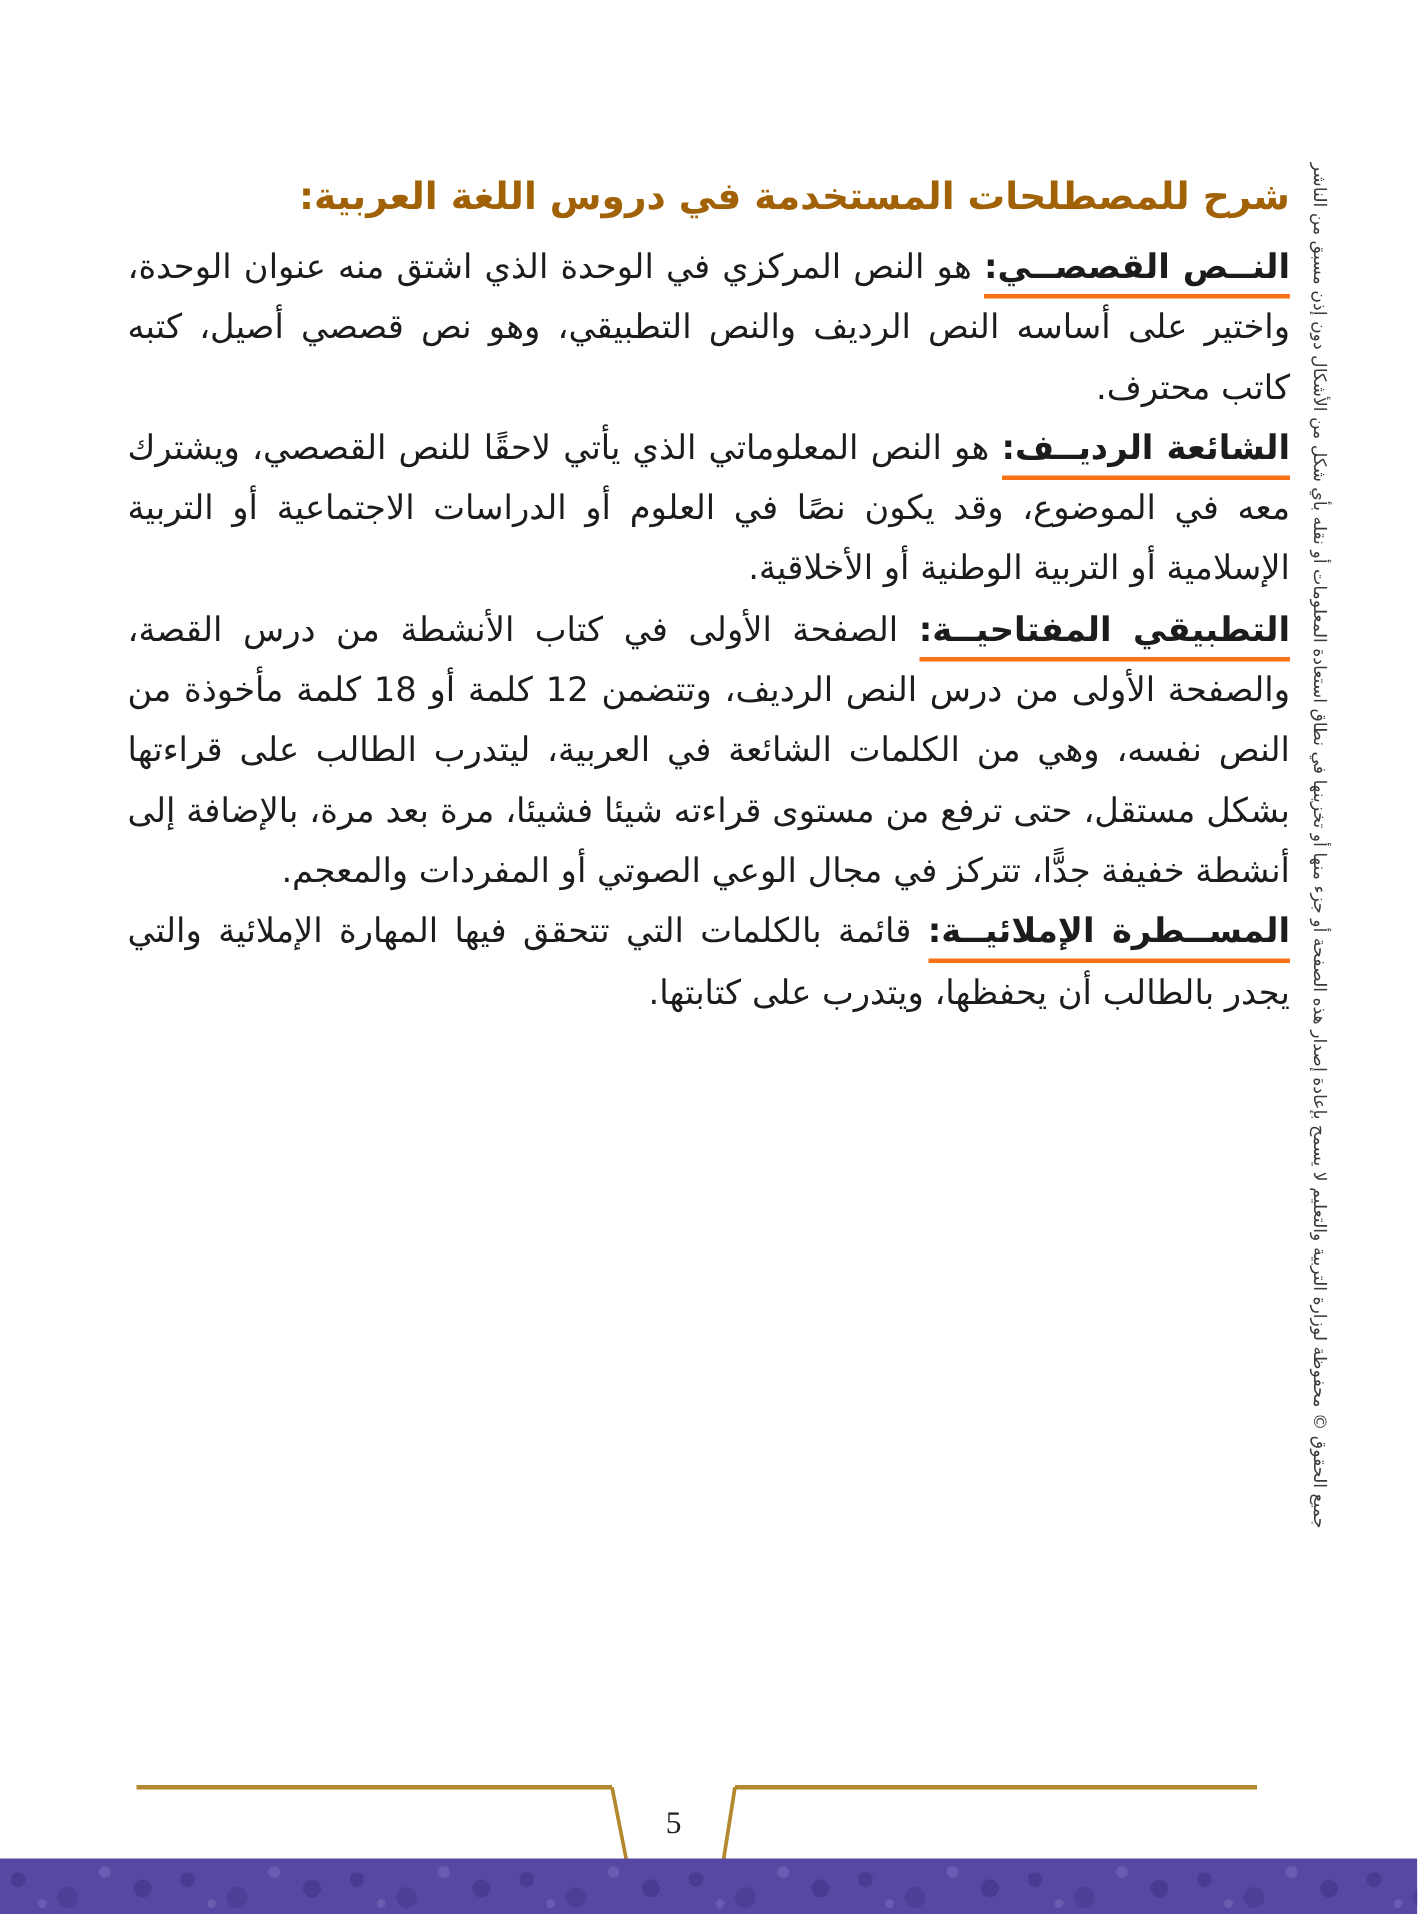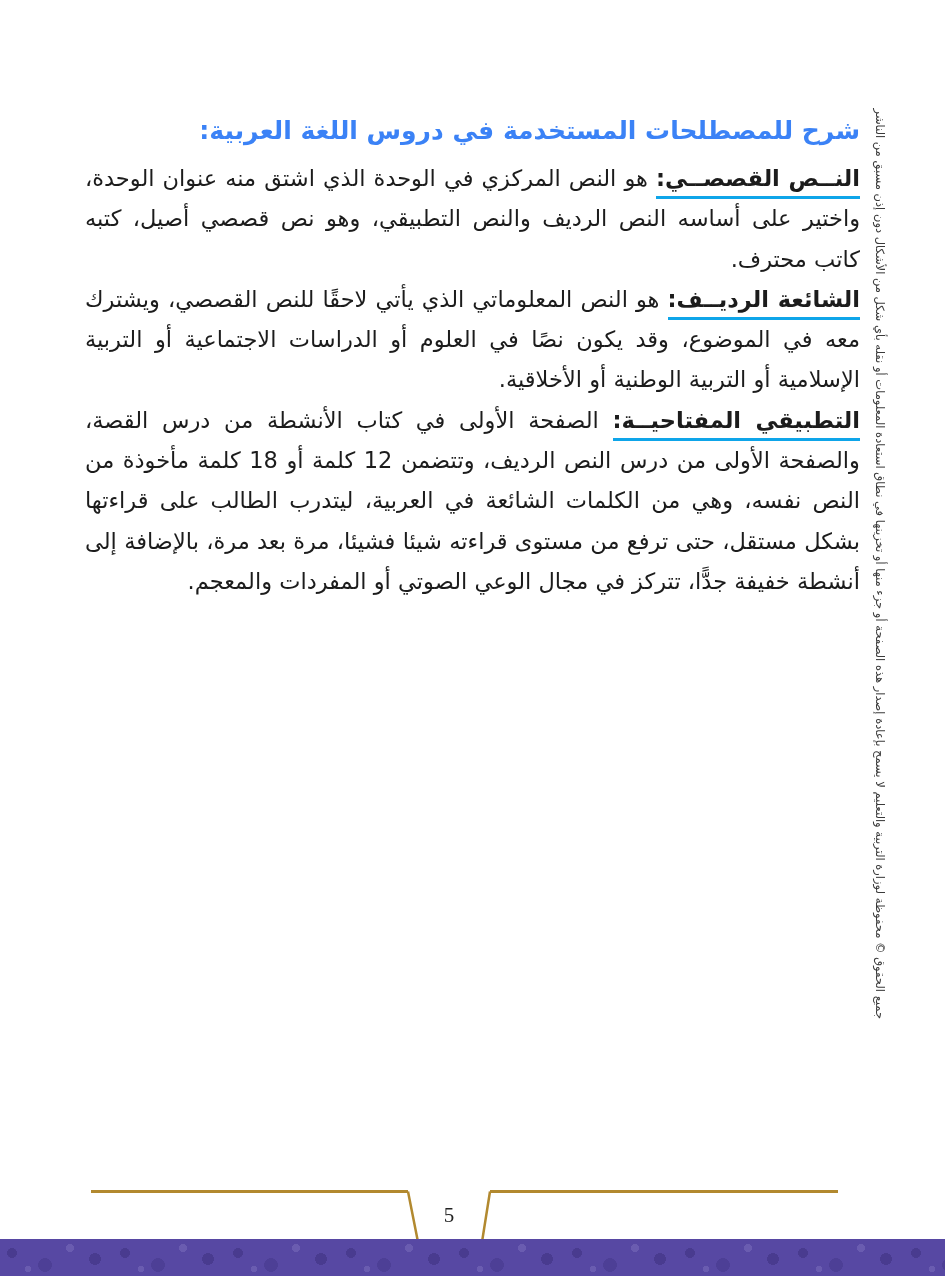--- a/index.html
+++ b/index.html
@@ -4,32 +4,32 @@
 <style>
   html,body { margin:0; padding:0; background:#ffffff; }
   .page {
     position:relative; width:945px; height:1276px;
     background:#ffffff; overflow:hidden;
     font-family:"DejaVu Sans", sans-serif;
   }
   .heading {
     position:absolute; top:116px; left:85px; right:85px;
     direction:rtl; text-align:right;
-    font-size:25px; font-weight:bold; color:#3b82f6;
+    font-size:25px; font-weight:bold; color:#a16207;
     letter-spacing:0;
   }
   .body-text {
     position:absolute; top:158px; right:85px; width:775px;
     direction:rtl; text-align:justify;
     font-size:22.5px; line-height:40.3px; color:#1c1c1c;
   }
   .body-text p { margin:0; padding:0; }
   .term {
     font-weight:bold;
-    border-bottom:3px solid #0ea5e9;
+    border-bottom:3px solid #f97316;
     padding-bottom:5px;
   }
   .copyright {
     position:absolute; left:507px; top:639px; width:740px; height:20px;
     transform:rotate(90deg);
     direction:rtl; text-align:center; white-space:nowrap;
     font-size:11.5px; color:#3a3a3a;
   }
   .rule { position:absolute; top:1190px; height:3px; background:#b2892f; }
   .rule-left  { left:91px;  width:317px; }
@@ -65,20 +65,24 @@
       <span>هو النص المركزي في الوحدة الذي اشتق منه عنوان الوحدة، واختير على أساسه النص الرديف والنص التطبيقي، وهو نص قصصي أصيل، كتبه كاتب محترف.</span>
     </p>
     <p>
       <span class="term">الشائعة الرديــف:</span>
       <span>هو النص المعلوماتي الذي يأتي لاحقًا للنص القصصي، ويشترك معه في الموضوع، وقد يكون نصًا في العلوم أو الدراسات الاجتماعية أو التربية الإسلامية أو التربية الوطنية أو الأخلاقية.</span>
     </p>
     <p>
       <span class="term">التطبيقي المفتاحيــة:</span>
       <span>الصفحة الأولى في كتاب الأنشطة من درس القصة، والصفحة الأولى من درس النص الرديف، وتتضمن 12 كلمة أو 18 كلمة مأخوذة من النص نفسه، وهي من الكلمات الشائعة في العربية، ليتدرب الطالب على قراءتها بشكل مستقل، حتى ترفع من مستوى قراءته شيئا فشيئا، مرة بعد مرة، بالإضافة إلى أنشطة خفيفة جدًّا، تتركز في مجال الوعي الصوتي أو المفردات والمعجم.</span>
     </p>
+    <p>
+      <span class="term">المســطرة الإملائيــة:</span>
+      <span>قائمة بالكلمات التي تتحقق فيها المهارة الإملائية والتي يجدر بالطالب أن يحفظها، ويتدرب على كتابتها.</span>
+    </p>
   </div>
 
   <div class="copyright">جميع الحقوق © محفوظة لوزارة التربية والتعليم لا يسمح بإعادة إصدار هذه الصفحة أو جزء منها أو تخزينها في نطاق استعادة المعلومات أو نقله بأي شكل من الأشكال دون إذن مسبق من الناشر</div>
 
   <div class="rule rule-left"></div>
   <div class="rule rule-right"></div>
 
   <svg class="page-tab" viewBox="0 0 98 56" xmlns="http://www.w3.org/2000/svg">
     <path d="M8,1.5 L18,52 L82,52 L90,1.5" fill="#ffffff" stroke="#b2892f" stroke-width="2.5"></path>
   </svg>

